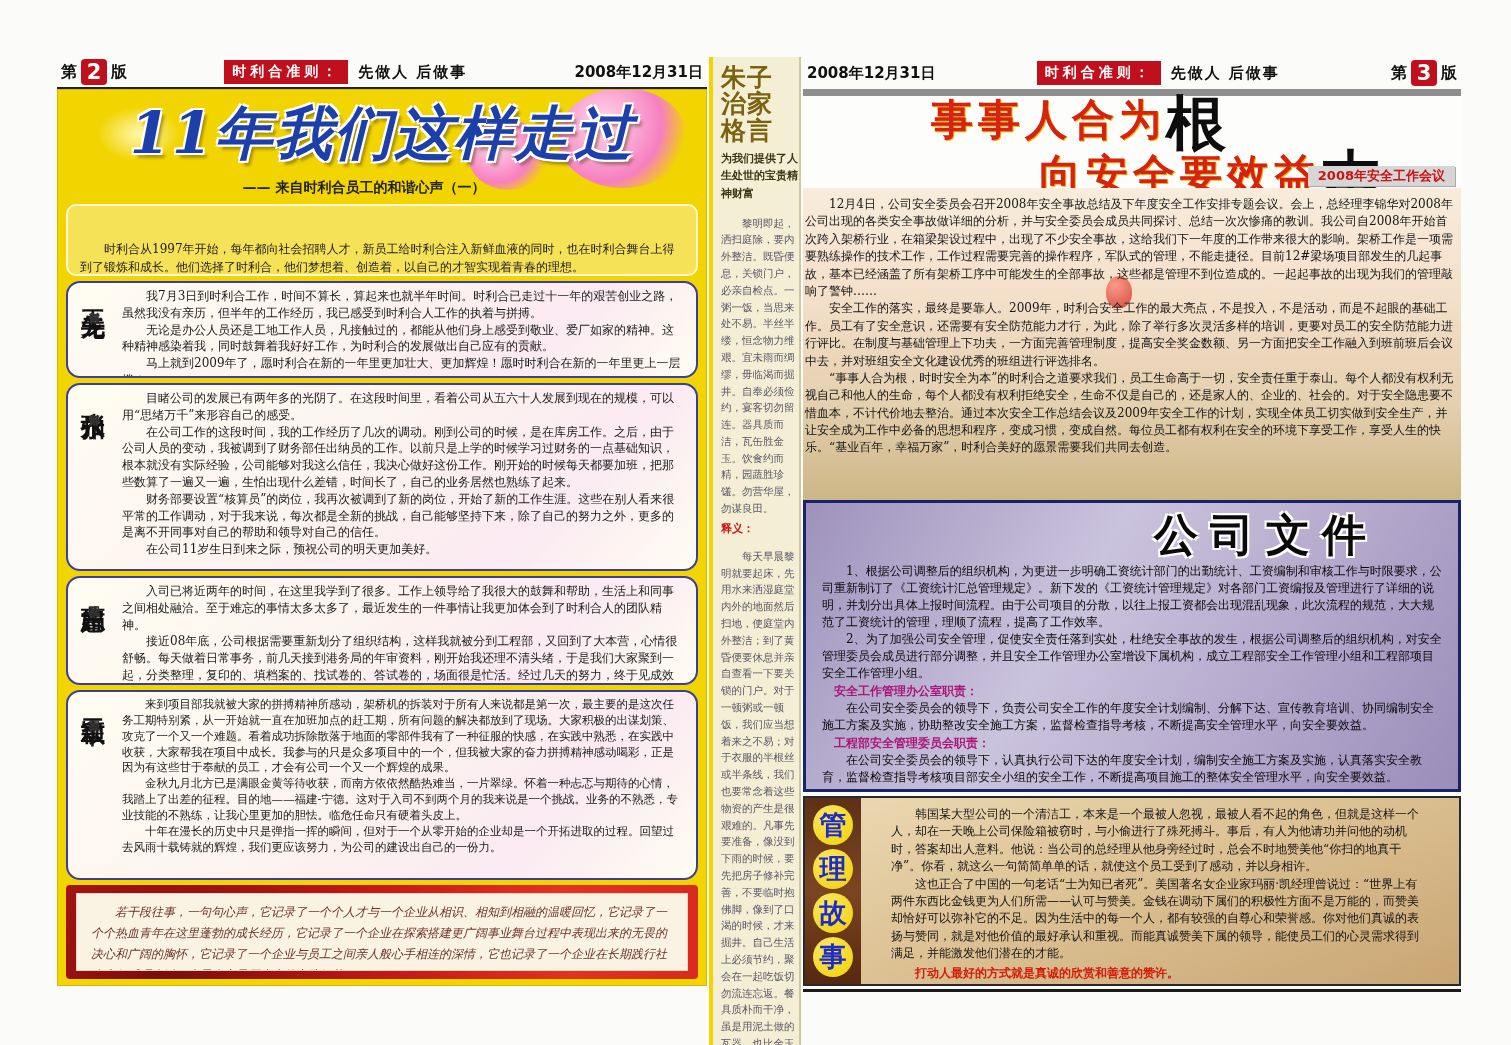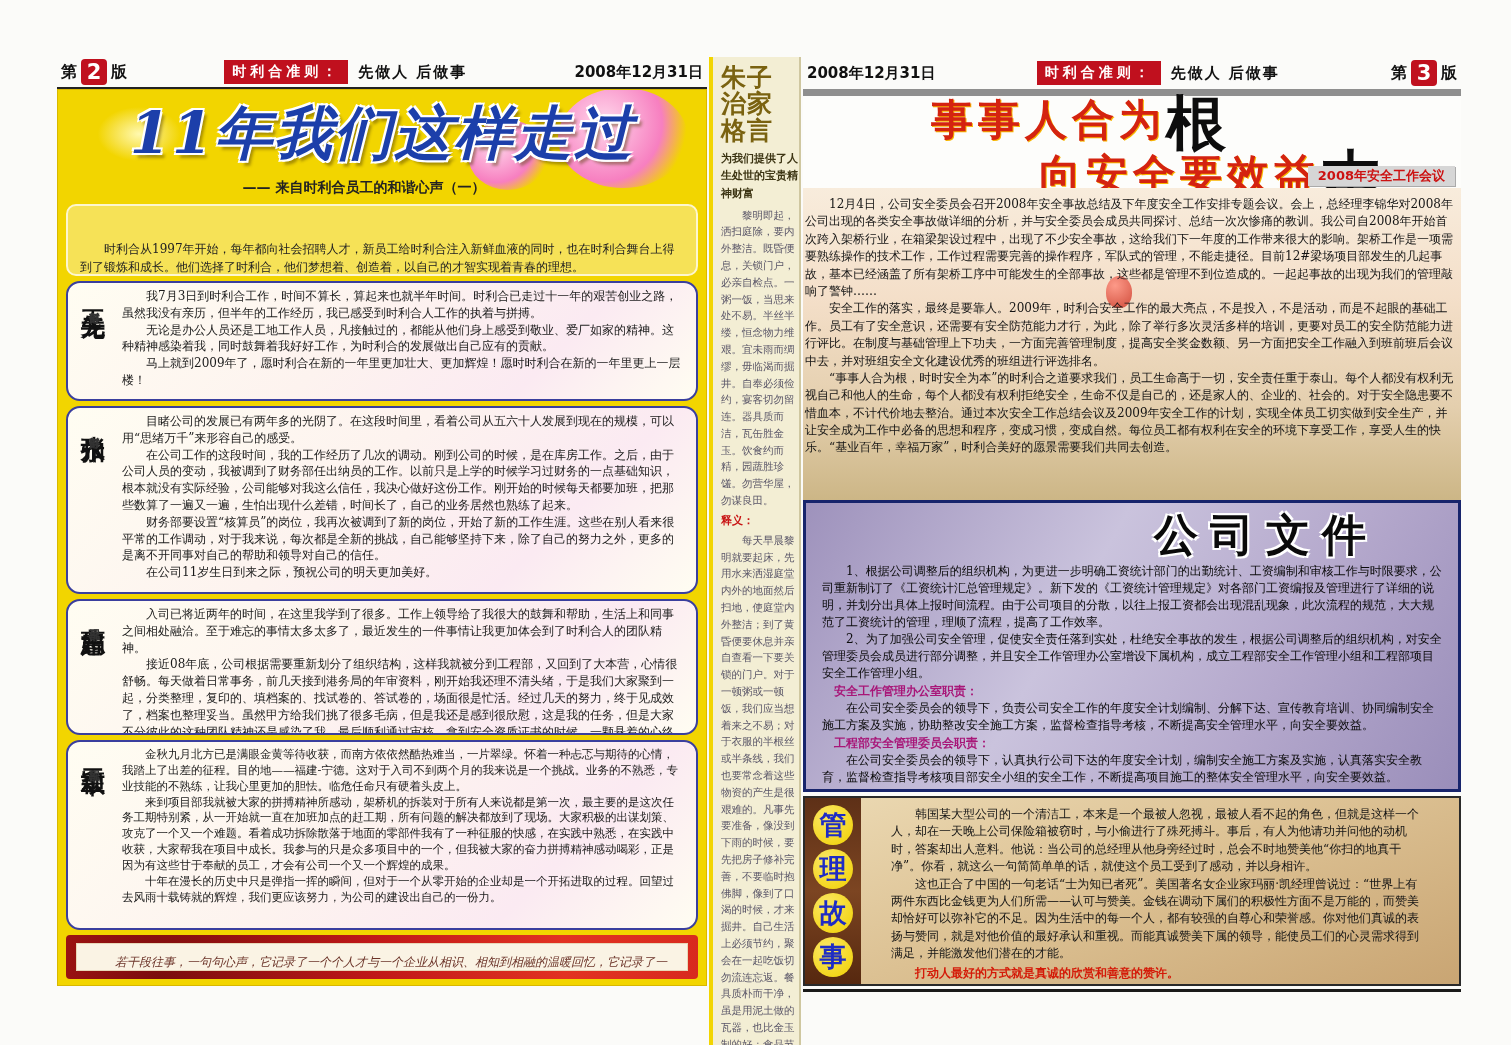--- a/index.html
+++ b/index.html
@@ -26,37 +26,37 @@
   .b1 { right:10px; top:-6px; width:130px; height:100px; }
   .b2 { right:150px; top:26px; width:80px; height:70px; }
   .p2title { position:relative; text-align:center; font-size:58px; line-height:78px; font-weight:900; font-style:italic; letter-spacing:2px; color:#1c3faa;
     text-shadow:-2px -2px 0 #fff, 2px -2px 0 #fff, -2px 2px 0 #fff, 2px 2px 0 #fff, 4px 5px 3px rgba(80,60,0,.45);
     font-family:"DejaVu Serif", serif; }
   .p2subtitle { height:20px; text-align:center; padding-right:36px; font-size:14px; font-weight:bold; color:#222; position:relative; z-index:2; }
   .introbox { height:72px; background:#f6e257; border:2px solid #fdf6cf; border-radius:10px; padding:6px 12px; overflow:hidden; }
   .introbox p { font-size:12px; line-height:1.5; text-indent:2em; color:#222; font-family:"DejaVu Serif", serif;margin-top:28px; }
 
   .tbox { display:flex; background:linear-gradient(135deg,#fffdf2 0%,#fdf3ef 45%,#fbeaf2 75%,#fffdf2 100%); border:2px solid #3a3f9e; border-radius:14px; overflow:hidden; }
-  .h-wang { height:120px;justify-content:space-between; } .h-zhang { height:188px; } .h-cao { height:136px;justify-content:flex-end; } .h-yu { height:190px; }
+  .h-wang { height:97px;justify-content:space-between; } .h-zhang { height:188px; } .h-cao { height:109px;justify-content:flex-end; } .h-yu { height:190px; }
   .tname { flex:0 0 50px; display:flex; flex-direction:column; align-items:center; padding-top:8px; }
   .tname .nm { writing-mode:vertical-rl; text-orientation:upright; font-size:24px; font-weight:900; color:#111; letter-spacing:2px; font-family:"DejaVu Serif", serif; }
   .tname .dp { writing-mode:vertical-rl; text-orientation:upright; font-size:11px; font-weight:bold; color:#333; margin-top:6px; }
   .tbody { flex:1; padding:5px 12px 4px 4px; overflow:hidden; }
   .tbody p { font-size:12px; line-height:1.4; text-indent:2em; color:#1a1a1a; font-family:"DejaVu Serif", serif; }
   .h-yu .tbody p { font-size:11.5px; line-height:1.38; }
 
   .closewrap { flex:1; background:radial-gradient(circle at 15% 100%,#7a0d0d 0%,#c01818 40%,#e23222 75%,#d82a1e 100%); border-radius:4px; padding:8px 10px; overflow:hidden; }
   .closebox { height:100%; background:#faf3e4; border:1px solid #e8d8b8; padding:8px 14px; overflow:hidden; }
   .closebox p { font-size:12px; line-height:1.75; text-indent:2em; font-style:italic; color:#6b3328; font-family:"DejaVu Serif", serif; }
 
   
   .midcol { position:absolute; left:709px; top:57px; width:92px; height:1044px; background:#f3eed4; border-left:4px solid #f2d500; border-right:2px solid #cfc7a0; padding:8px 1px 4px 8px; overflow:hidden; }
   .midtitle { font-size:25px; line-height:1.05; font-weight:900; color:#7a6210; letter-spacing:1px; font-family:"DejaVu Serif", serif; }
   .midsub { margin-top:6px; font-size:11px; font-weight:900; color:#3c3413; line-height:1.6; }
-  .midtext { margin-top:4px; font-size:10.5px; line-height:1.6; color:#5a5668; text-indent:2em; font-family:"DejaVu Serif", serif; }
+  .midtext { margin-top:12px; font-size:10.5px; line-height:1.6; color:#5a5668; text-indent:2em; font-family:"DejaVu Serif", serif; }
   .midlabel { margin-top:4px; font-size:11px; font-weight:900; color:#c81414; }
 
   
   .page3 { position:absolute; left:803px; top:57px; width:658px; height:936px; overflow:hidden; }
   .page3 .phead { border-bottom:none; }
   .p3rule { height:7px; background:#8f8f8f; }
   .p3titleblock { position:relative; height:92px; background:#fdfdfb; }
   .p3line { font-family:"DejaVu Serif", serif; white-space:nowrap; }
   .p3line .red { color:#d42310; font-weight:900; font-size:42px; letter-spacing:5px; text-shadow:1px 1px 0 #f7b500; }
   .p3line .blk { color:#0d0d0d; font-weight:900; font-size:60px; vertical-align:-10px; text-shadow:1px 1px 0 #fff; }
@@ -150,22 +150,22 @@
           <p>接近08年底，公司根据需要重新划分了组织结构，这样我就被分到工程部，又回到了大本营，心情很舒畅。每天做着日常事务，前几天接到港务局的年审资料，刚开始我还理不清头绪，于是我们大家聚到一起，分类整理，复印的、填档案的、找试卷的、答试卷的，场面很是忙活。经过几天的努力，终于见成效了，档案也整理妥当。虽然甲方给我们挑了很多毛病，但是我还是感到很欣慰，这是我的任务，但是大家不分彼此的这种团队精神还是感染了我。最后顺利通过审核，拿到安全资质证书的时候，一颗悬着的心终于落了地。</p>
         </div>
       </div>
 
       <div class="tbox h-yu">
         <div class="tname">
           <span class="nm">于颖翠</span>
           <span class="dp">工程部</span>
         </div>
         <div class="tbody">
+          <p>来到项目部我就被大家的拼搏精神所感动，架桥机的拆装对于所有人来说都是第一次，最主要的是这次任务工期特别紧，从一开始就一直在加班加点的赶工期，所有问题的解决都放到了现场。大家积极的出谋划策、攻克了一个又一个难题。看着成功拆除散落于地面的零部件我有了一种征服的快感，在实践中熟悉，在实践中收获，大家帮我在项目中成长。我参与的只是众多项目中的一个，但我被大家的奋力拼搏精神感动喝彩，正是因为有这些甘于奉献的员工，才会有公司一个又一个辉煌的成果。</p>
           <p>金秋九月北方已是满眼金黄等待收获，而南方依依然酷热难当，一片翠绿。怀着一种忐忑与期待的心情，我踏上了出差的征程。目的地——福建-宁德。这对于入司不到两个月的我来说是一个挑战。业务的不熟悉，专业技能的不熟练，让我心里更加的胆怯。临危任命只有硬着头皮上。</p>
-          <p>来到项目部我就被大家的拼搏精神所感动，架桥机的拆装对于所有人来说都是第一次，最主要的是这次任务工期特别紧，从一开始就一直在加班加点的赶工期，所有问题的解决都放到了现场。大家积极的出谋划策、攻克了一个又一个难题。看着成功拆除散落于地面的零部件我有了一种征服的快感，在实践中熟悉，在实践中收获，大家帮我在项目中成长。我参与的只是众多项目中的一个，但我被大家的奋力拼搏精神感动喝彩，正是因为有这些甘于奉献的员工，才会有公司一个又一个辉煌的成果。</p>
           <p>十年在漫长的历史中只是弹指一挥的瞬间，但对于一个从零开始的企业却是一个开拓进取的过程。回望过去风雨十载铸就的辉煌，我们更应该努力，为公司的建设出自己的一份力。</p>
         </div>
       </div>
 
       <div class="closewrap">
         <div class="closebox">
           <p>若干段往事，一句句心声，它记录了一个个人才与一个企业从相识、相知到相融的温暖回忆，它记录了一个个热血青年在这里蓬勃的成长经历，它记录了一个企业在探索搭建更广阔事业舞台过程中表现出来的无畏的决心和广阔的胸怀，它记录了一个企业与员工之间亲人般心手相连的深情，它也记录了一个企业在长期践行社会责任感理念过程中最真实最原生态的点滴细节……</p>
         </div>
       </div>
     </div>

